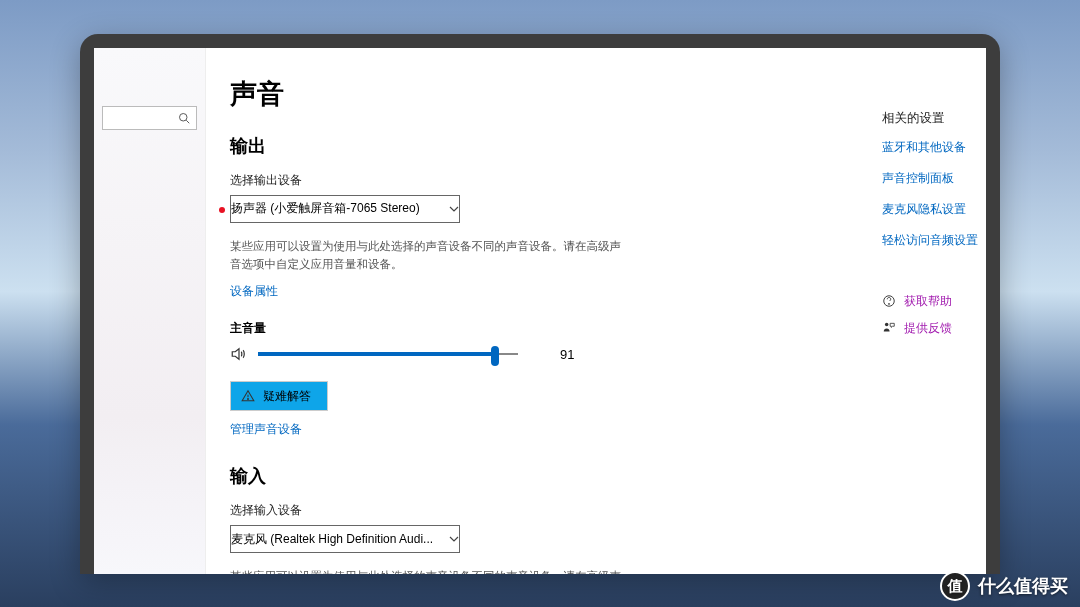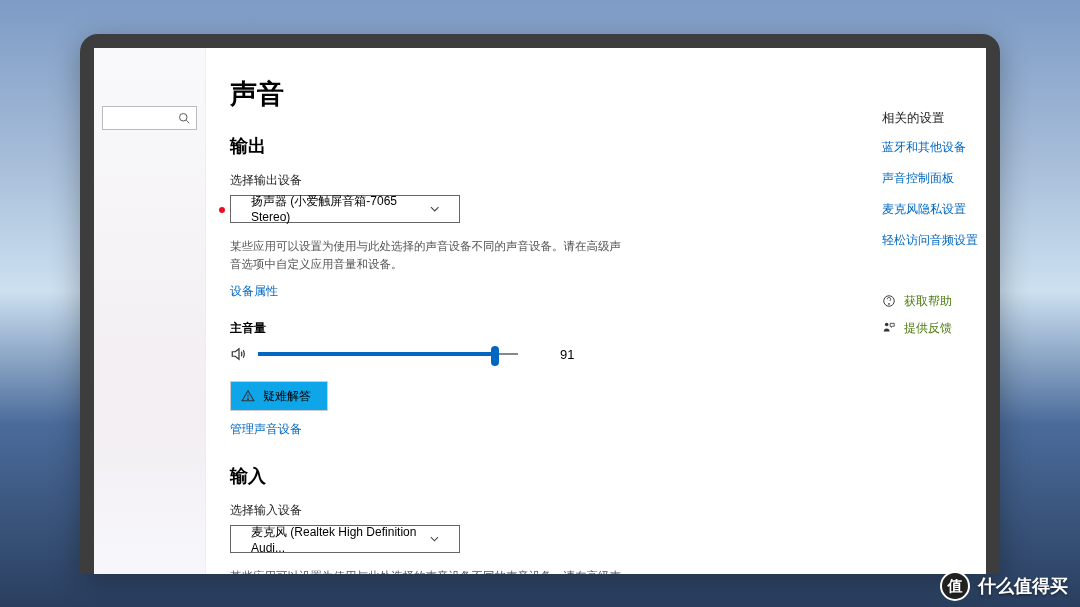--- a/index.html
+++ b/index.html
@@ -11,37 +11,37 @@
   .laptop { width: 920px; height: 540px; background: #3d3d3d; border-radius: 18px 18px 0 0; padding: 14px 14px 0 14px; position: relative; box-shadow: 0 8px 30px rgba(0,0,0,.3); }
   .screen { width: 100%; height: 100%; background: #fff; overflow: hidden; display: flex; }
   .sidebar { width: 112px; height: 100%; background: linear-gradient(180deg,#f9f9fb 0%, #f2eef2 70%, #f7f7fb 100%); border-right: 1px solid #eee; filter: blur(.3px); }
   .search-wrap { margin: 58px 8px 0 8px; height: 24px; border: 1px solid #bbb; background: #fff; display: flex; align-items: center; justify-content: flex-end; padding-right: 6px; }
   .search-wrap svg { width: 12px; height: 12px; stroke: #555; fill: none; }
   .main { flex: 1; padding: 28px 0 0 24px; overflow: hidden; position: relative; }
   .rightcol { width: 104px; padding: 62px 0 0 0; font-size: 12px; overflow: hidden; }
   h1 { font-size: 27px; font-weight: 600; margin-bottom: 22px; }
   h2 { font-size: 18px; font-weight: 700; margin-bottom: 14px; margin-top: 4px;}
   .label { font-size: 12px; color: #222; margin-bottom: 6px; }
-  .dropdown { width: 230px; height: 28px; border: 1px solid #666; display: flex; align-items: center; justify-content: space-between; padding: 0 20px; font-size: 12px; cursor: pointer; position: relative;}
+  .dropdown { width: 230px; height: 28px; border: 1px solid #666; display: flex; align-items: center; justify-content: space-between; padding: 0 0; font-size: 12px; cursor: pointer; position: relative;}
   .reddot { width:6px;height:6px;background:#e81123;border-radius:50%;position:absolute;left:-12px;top:11px;}
   .chev { width: 10px; height: 10px; }
   .desc { font-size: 11.5px; color: #555; line-height: 1.6; margin-top: 14px; max-width: 400px; }
   .link { color: #0067c0; font-size: 12px; cursor: pointer; display: inline-block; margin-top: 10px; }
   .sub { font-size: 12px; margin-top: 20px; margin-bottom: 8px; font-weight: bold;}
   .vol-row { display:flex; align-items:center; gap:10px;}
   .vol-icon { width:18px;height:18px;}
   .slider-track { width: 260px; height: 2px; background: #888; position: relative; }
   .slider-fill { position:absolute; left:0; top:-1px; height:4px; background:#0067c0; width:91%; }
   .slider-thumb { position:absolute; top:-7px; width:8px; height:20px; background:#0067c0; border-radius:4px; left:calc(91% - 4px);}
   .vol-val { font-size:13px; margin-left:32px;text-align:right;}
   .btn { margin-top:18px; height:30px; padding:0 16px 0 10px; border:1px solid #ccc; background:#0ea5e9; display:inline-flex; align-items:center; gap:8px; font-size:12px; cursor:pointer;}
   .btn svg { width:14px;height:14px;}
   .rightcol .rhead { font-size: 12.5px; color:#222; margin-bottom:12px;}
   .rightcol .rlink { color:#0067c0; font-size:12px; margin-bottom:14px; cursor:pointer; white-space:nowrap; overflow:hidden;}
-  .rightcol .ritem { display:flex; align-items:center; gap:8px; color:#4d7c0f; font-size:12px; margin-bottom:10px; cursor:pointer; white-space:nowrap;}
+  .rightcol .ritem { display:flex; align-items:center; gap:8px; color:#a21caf; font-size:12px; margin-bottom:10px; cursor:pointer; white-space:nowrap;}
   .rightcol .ritem svg{width:14px;height:14px;flex:none;}
   .section2 { margin-top: 26px; }
   .watermark { position: fixed; right: 12px; bottom: 6px; display:flex; align-items:center; gap:8px; color:#fff; font-size:18px; font-weight:600; text-shadow:0 1px 3px rgba(0,0,0,.6);}
   .watermark .circ { width:30px;height:30px;border-radius:50%;background:#222;border:2px solid #fff;display:flex;align-items:center;justify-content:center;font-size:15px;}
 </style>
 </head>
 <body>
 
 <div class="laptop">
   <div class="screen">

